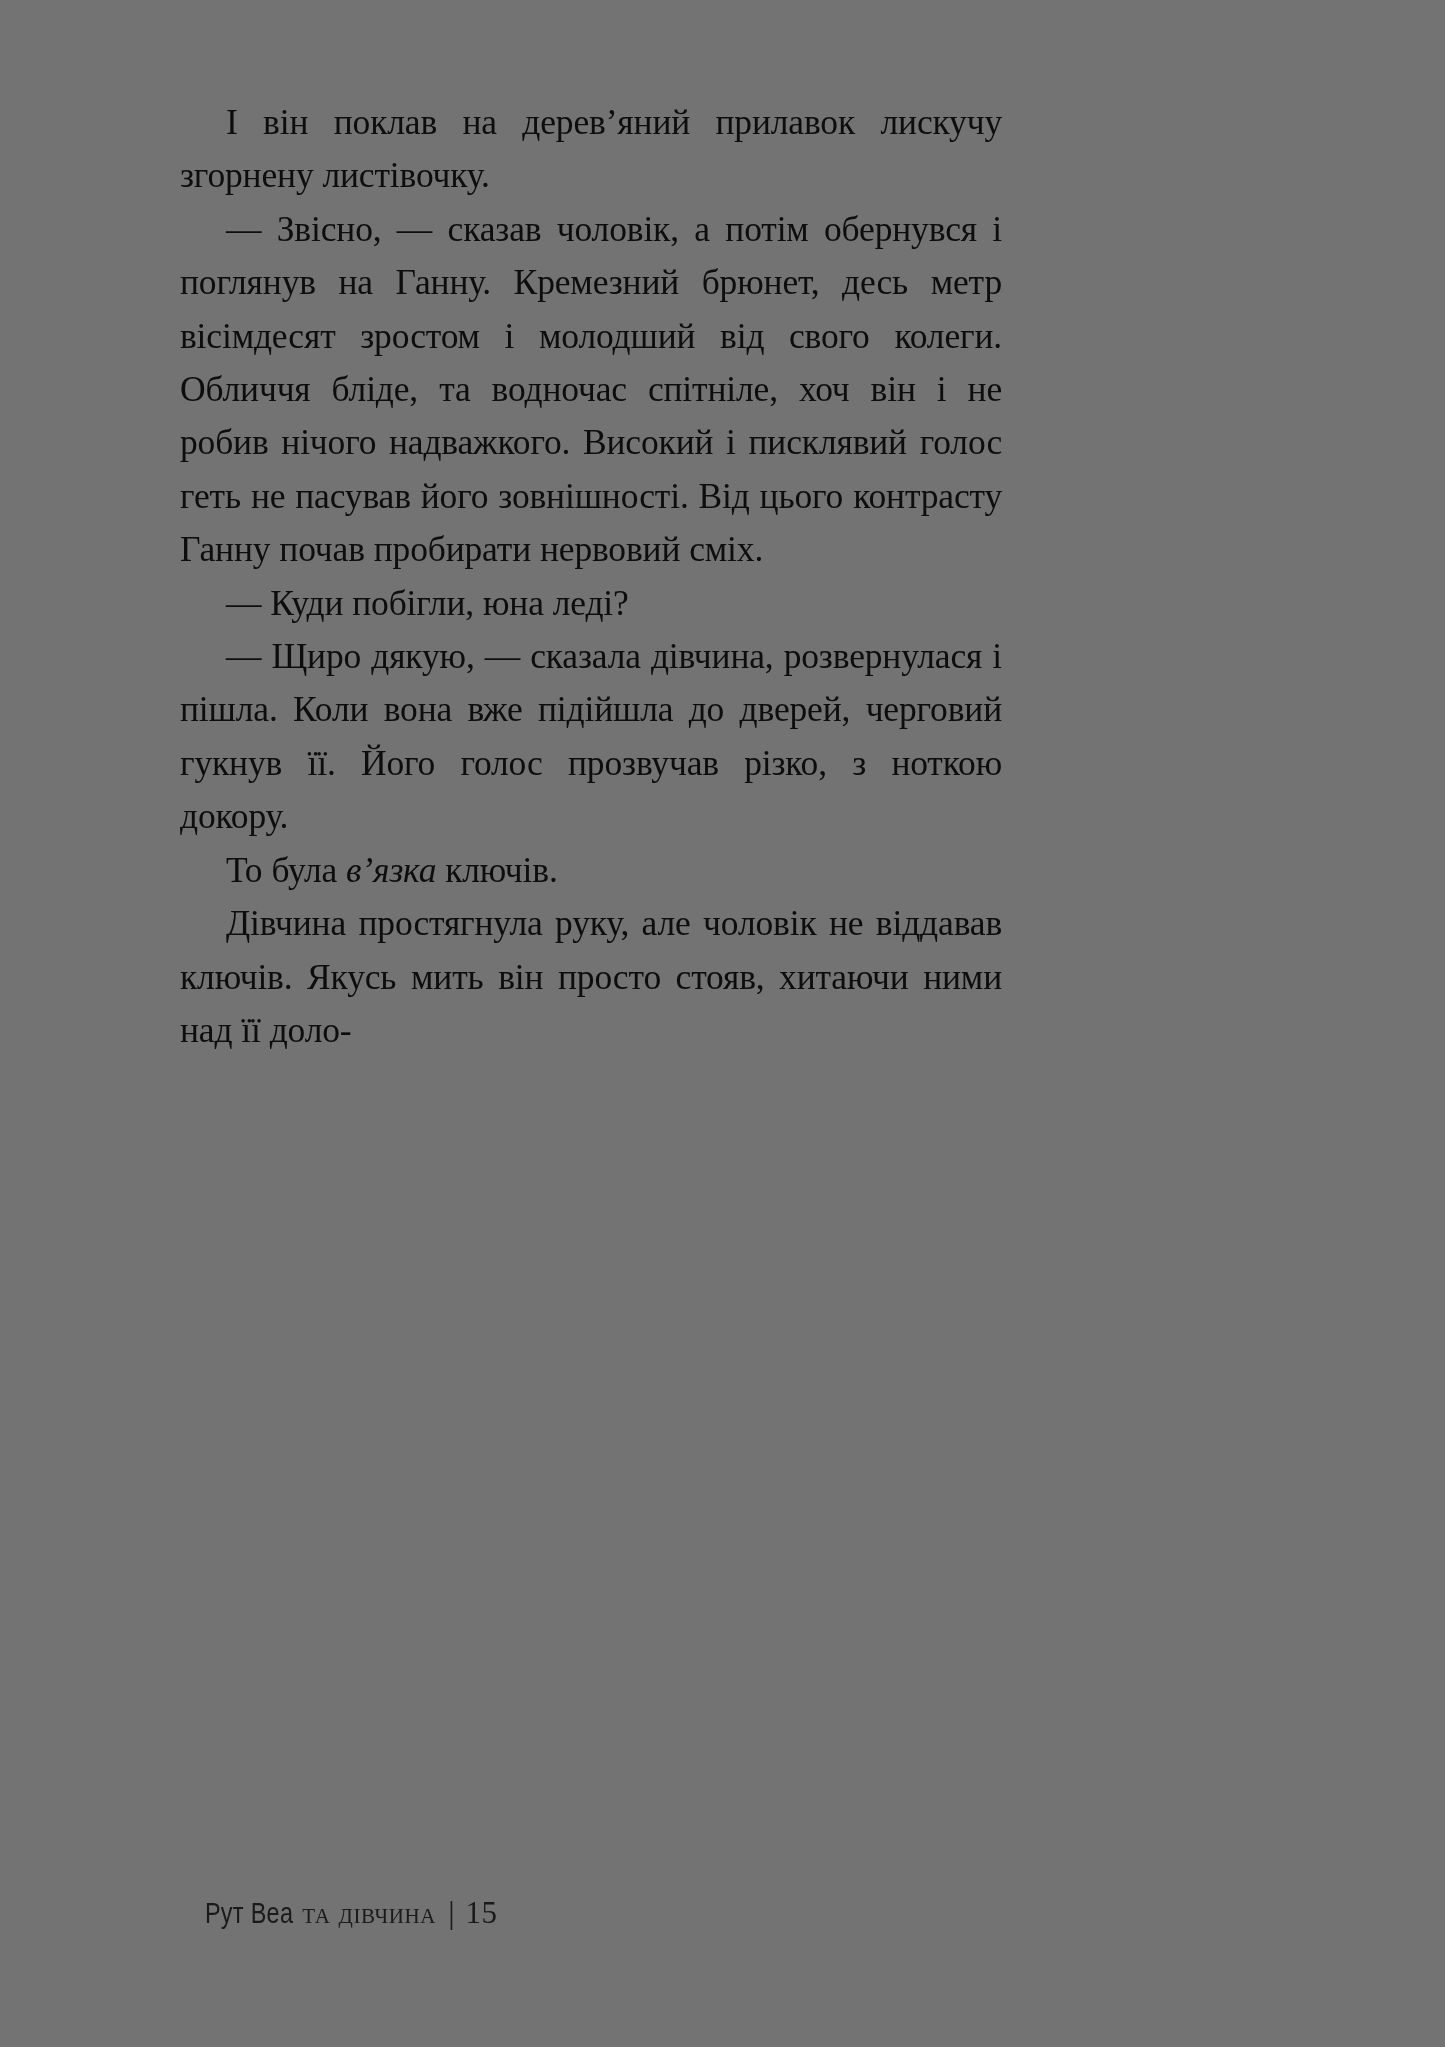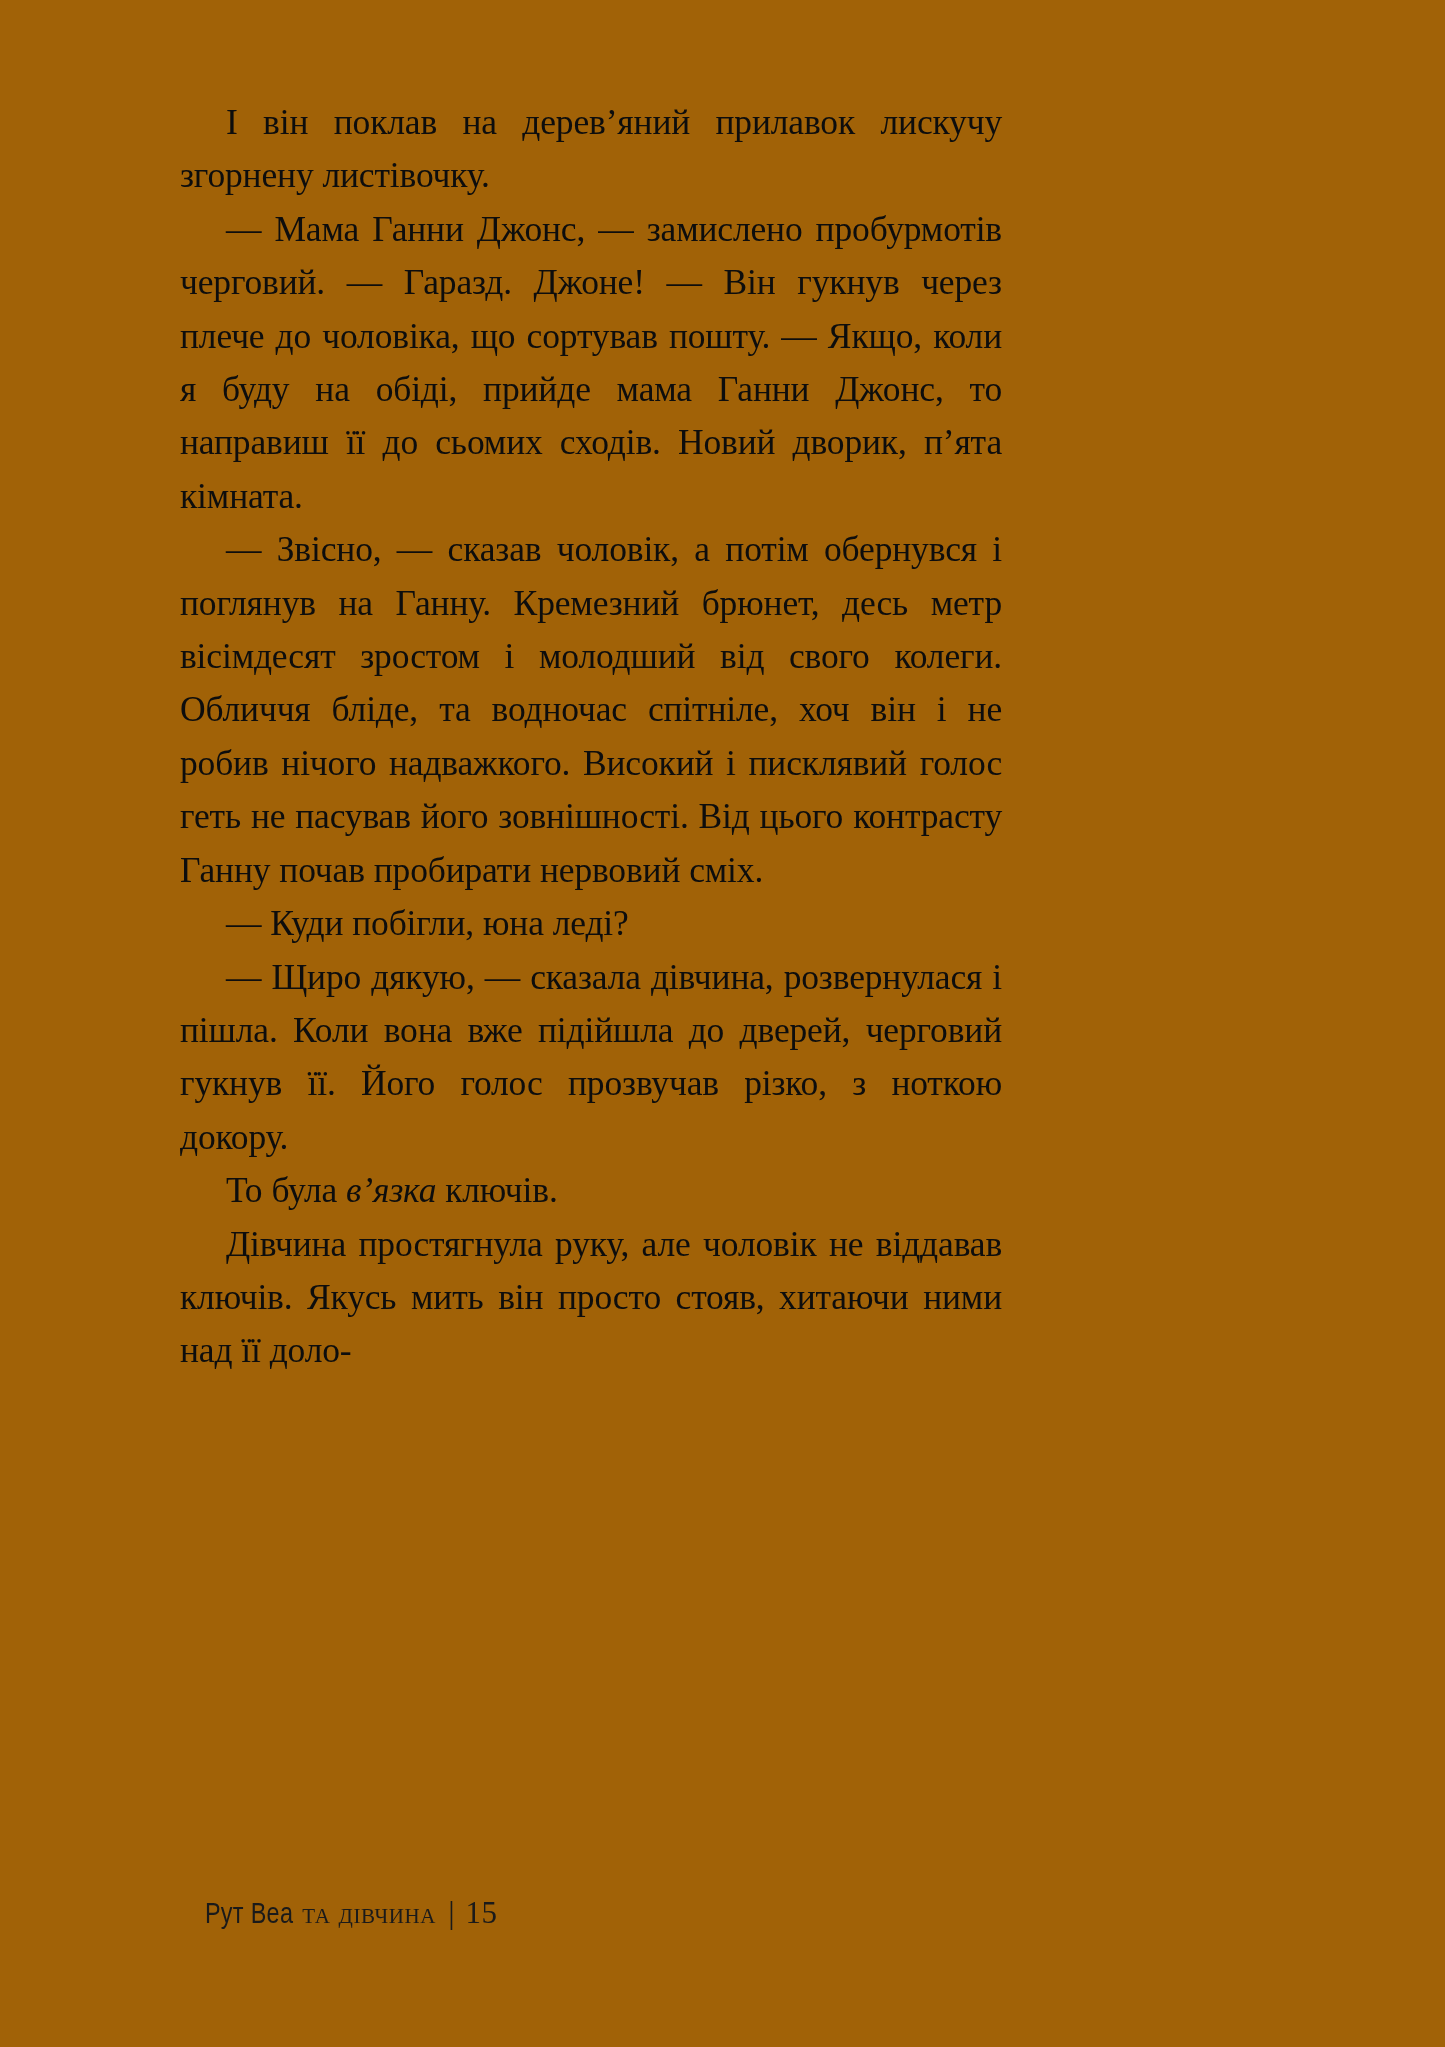--- a/index.html
+++ b/index.html
@@ -8,21 +8,21 @@
     background: #ffffff;
   }
   body {
     font-family: "Liberation Serif", "DejaVu Serif", serif;
     color: #0d0d0d;
   }
   .page {
     position: relative;
     width: 1445px;
     height: 2047px;
-    background: #a16207;
+    background: #737373;
     overflow: hidden;
     box-sizing: border-box;
   }
   .text-block {
     position: absolute;
     left: 180px;
     top: 96px;
     width: 822px;
   }
   .para {
@@ -93,21 +93,20 @@
 </head>
 <body>
 
 <div class="page">
 
   <div class="text-block">
 
     <p class="para">І він поклав на дерев’яний прилавок лискучу згорнену листівочку.</p>
 
 
-    <p class="para">— Мама Ганни Джонс, — замислено пробурмотів черговий. — Гаразд. Джоне! — Він гукнув через плече до чоловіка, що сортував пошту. — Якщо, коли я буду на обіді, прийде мама Ганни Джонс, то направиш її до сьомих сходів. Новий дворик, п’ята кімната.</p>
 
     <p class="para">— Звісно, — сказав чоловік, а потім обернувся і поглянув на Ганну. Кремезний брюнет, десь метр вісімдесят зростом і молодший від свого колеги. Обличчя бліде, та водночас спітніле, хоч він і не робив нічого надважкого. Високий і писклявий голос геть не пасував його зовнішності. Від цього контрасту Ганну почав пробирати нервовий сміх.</p>
 
     <p class="para">— Куди побігли, юна леді?</p>
 
     <p class="para">— Щиро дякую, — сказала дівчина, розвернулася і пішла. Коли вона вже підійшла до дверей, черговий гукнув її. Його голос прозвучав різко, з ноткою докору.</p>
 
 
 
     <p class="para"><span>То була </span><em>в’язка</em><span> ключів.</span></p>

